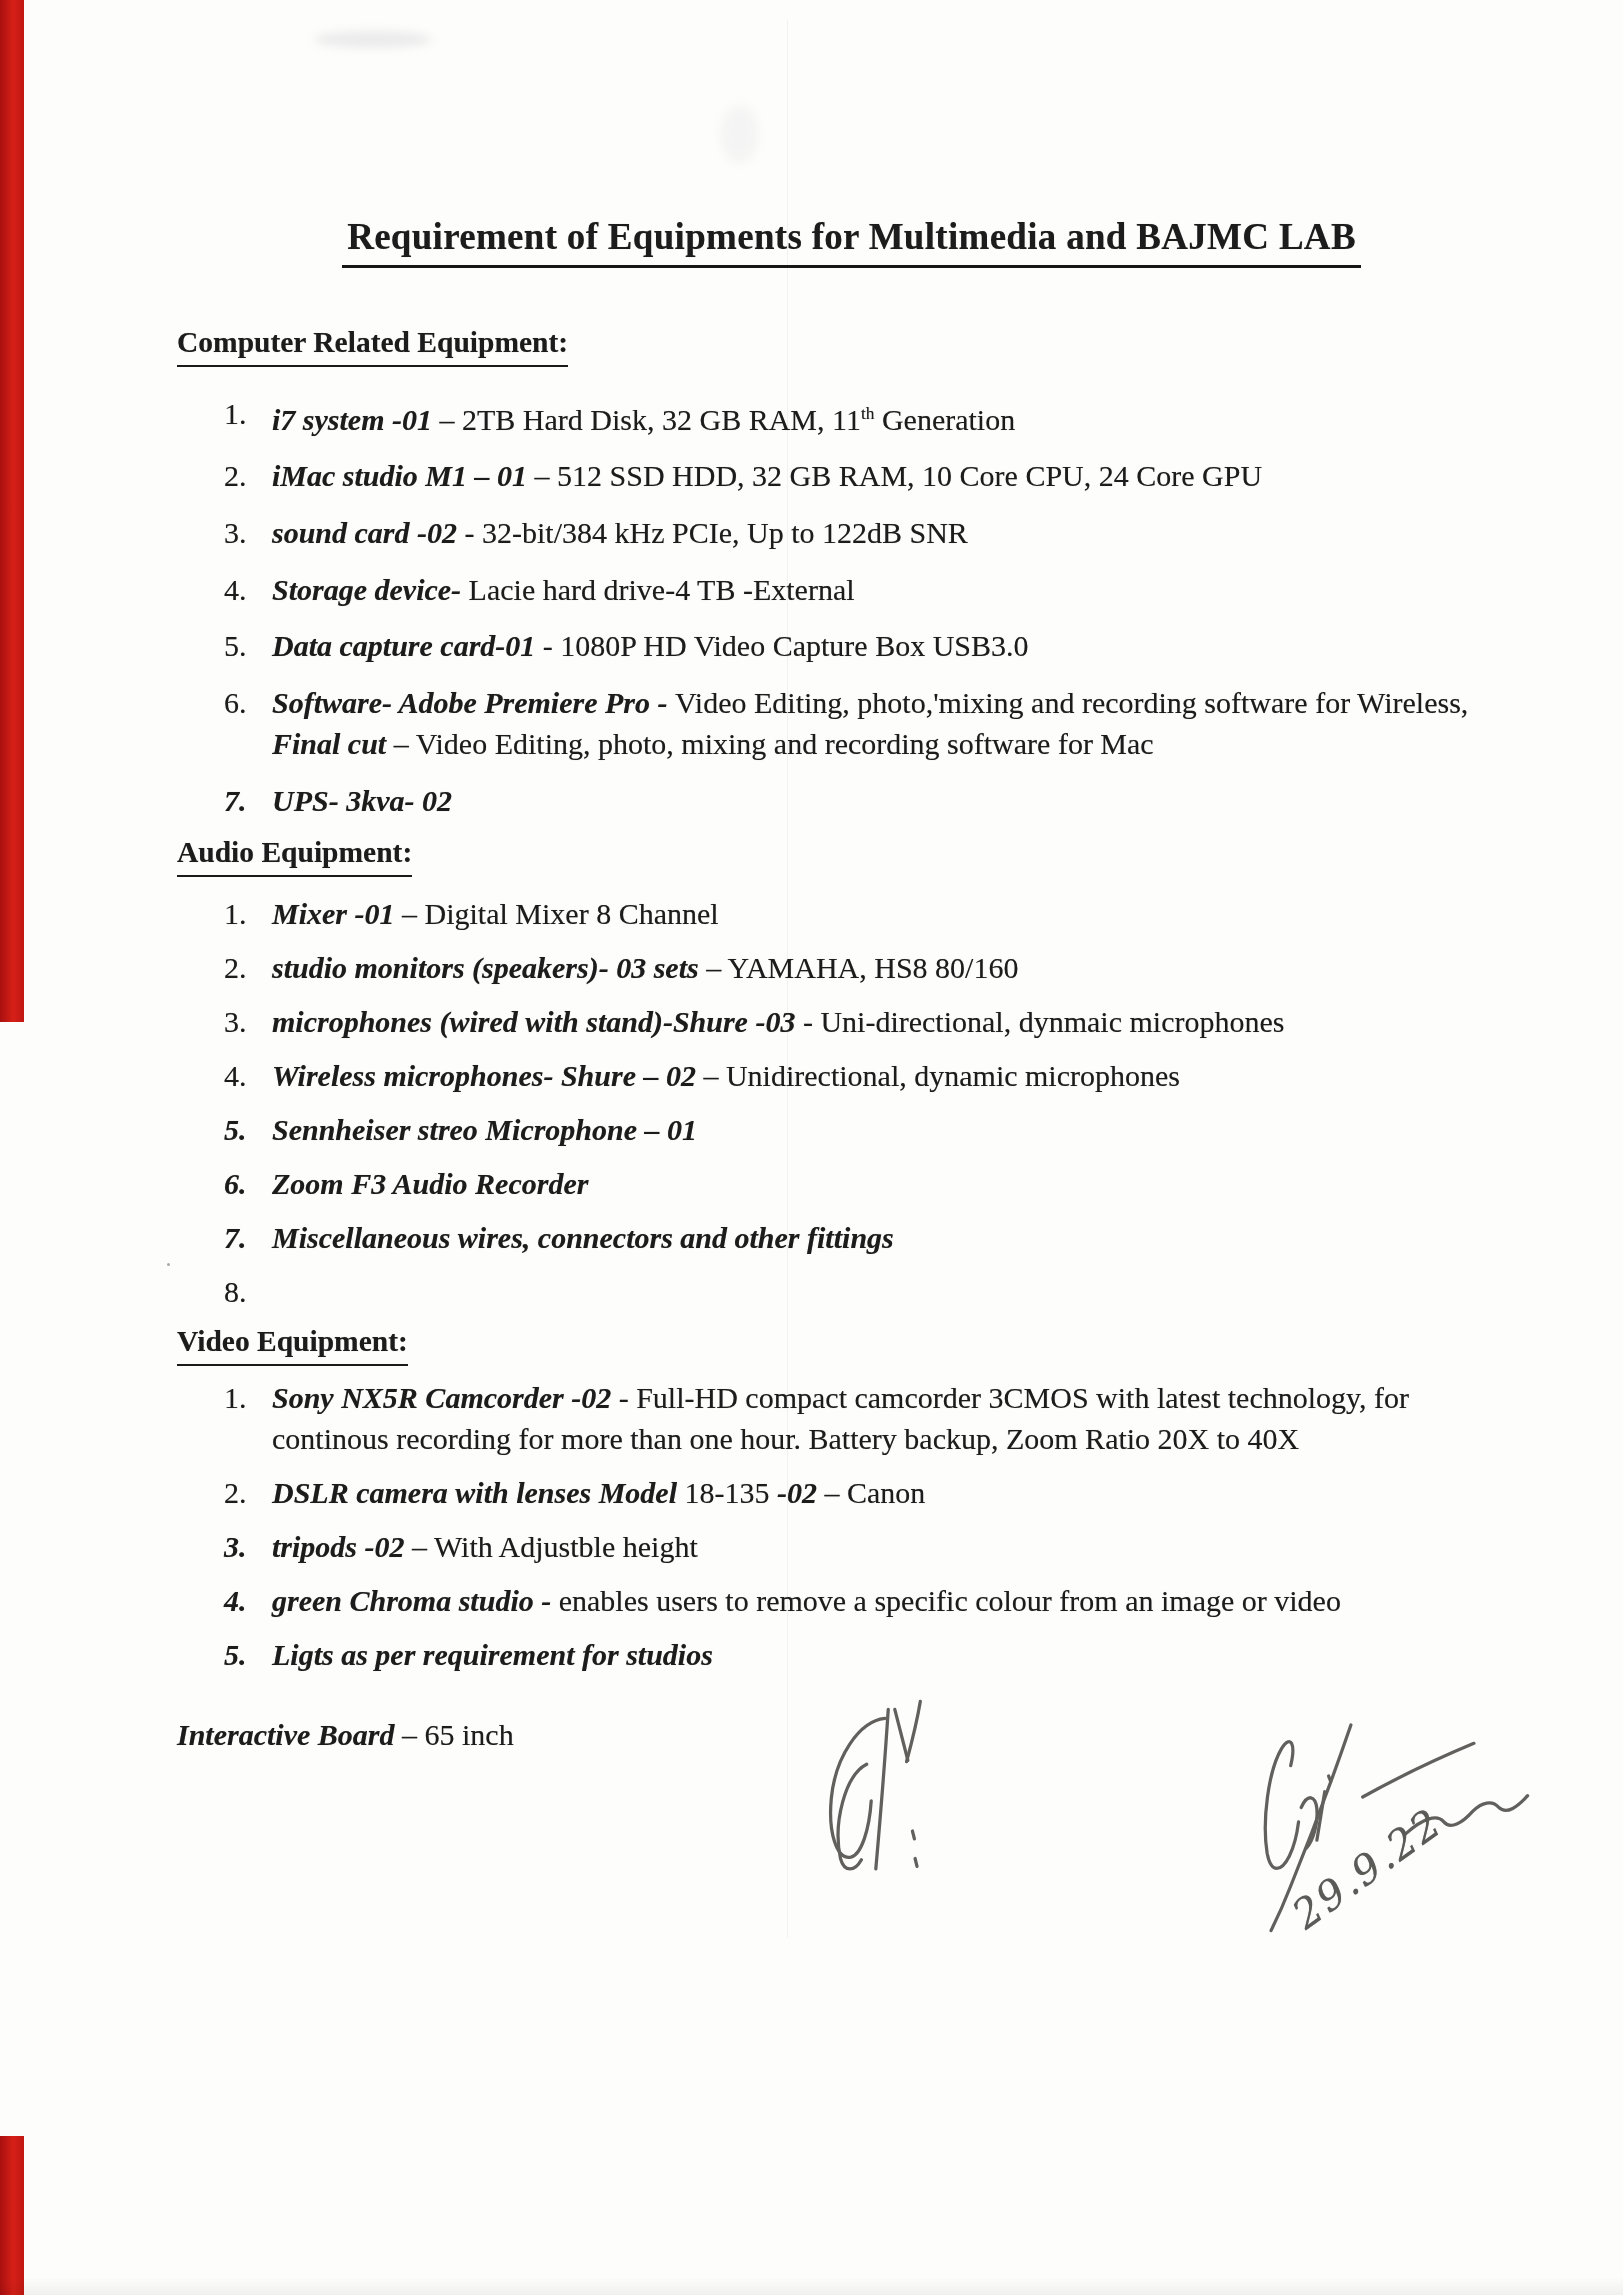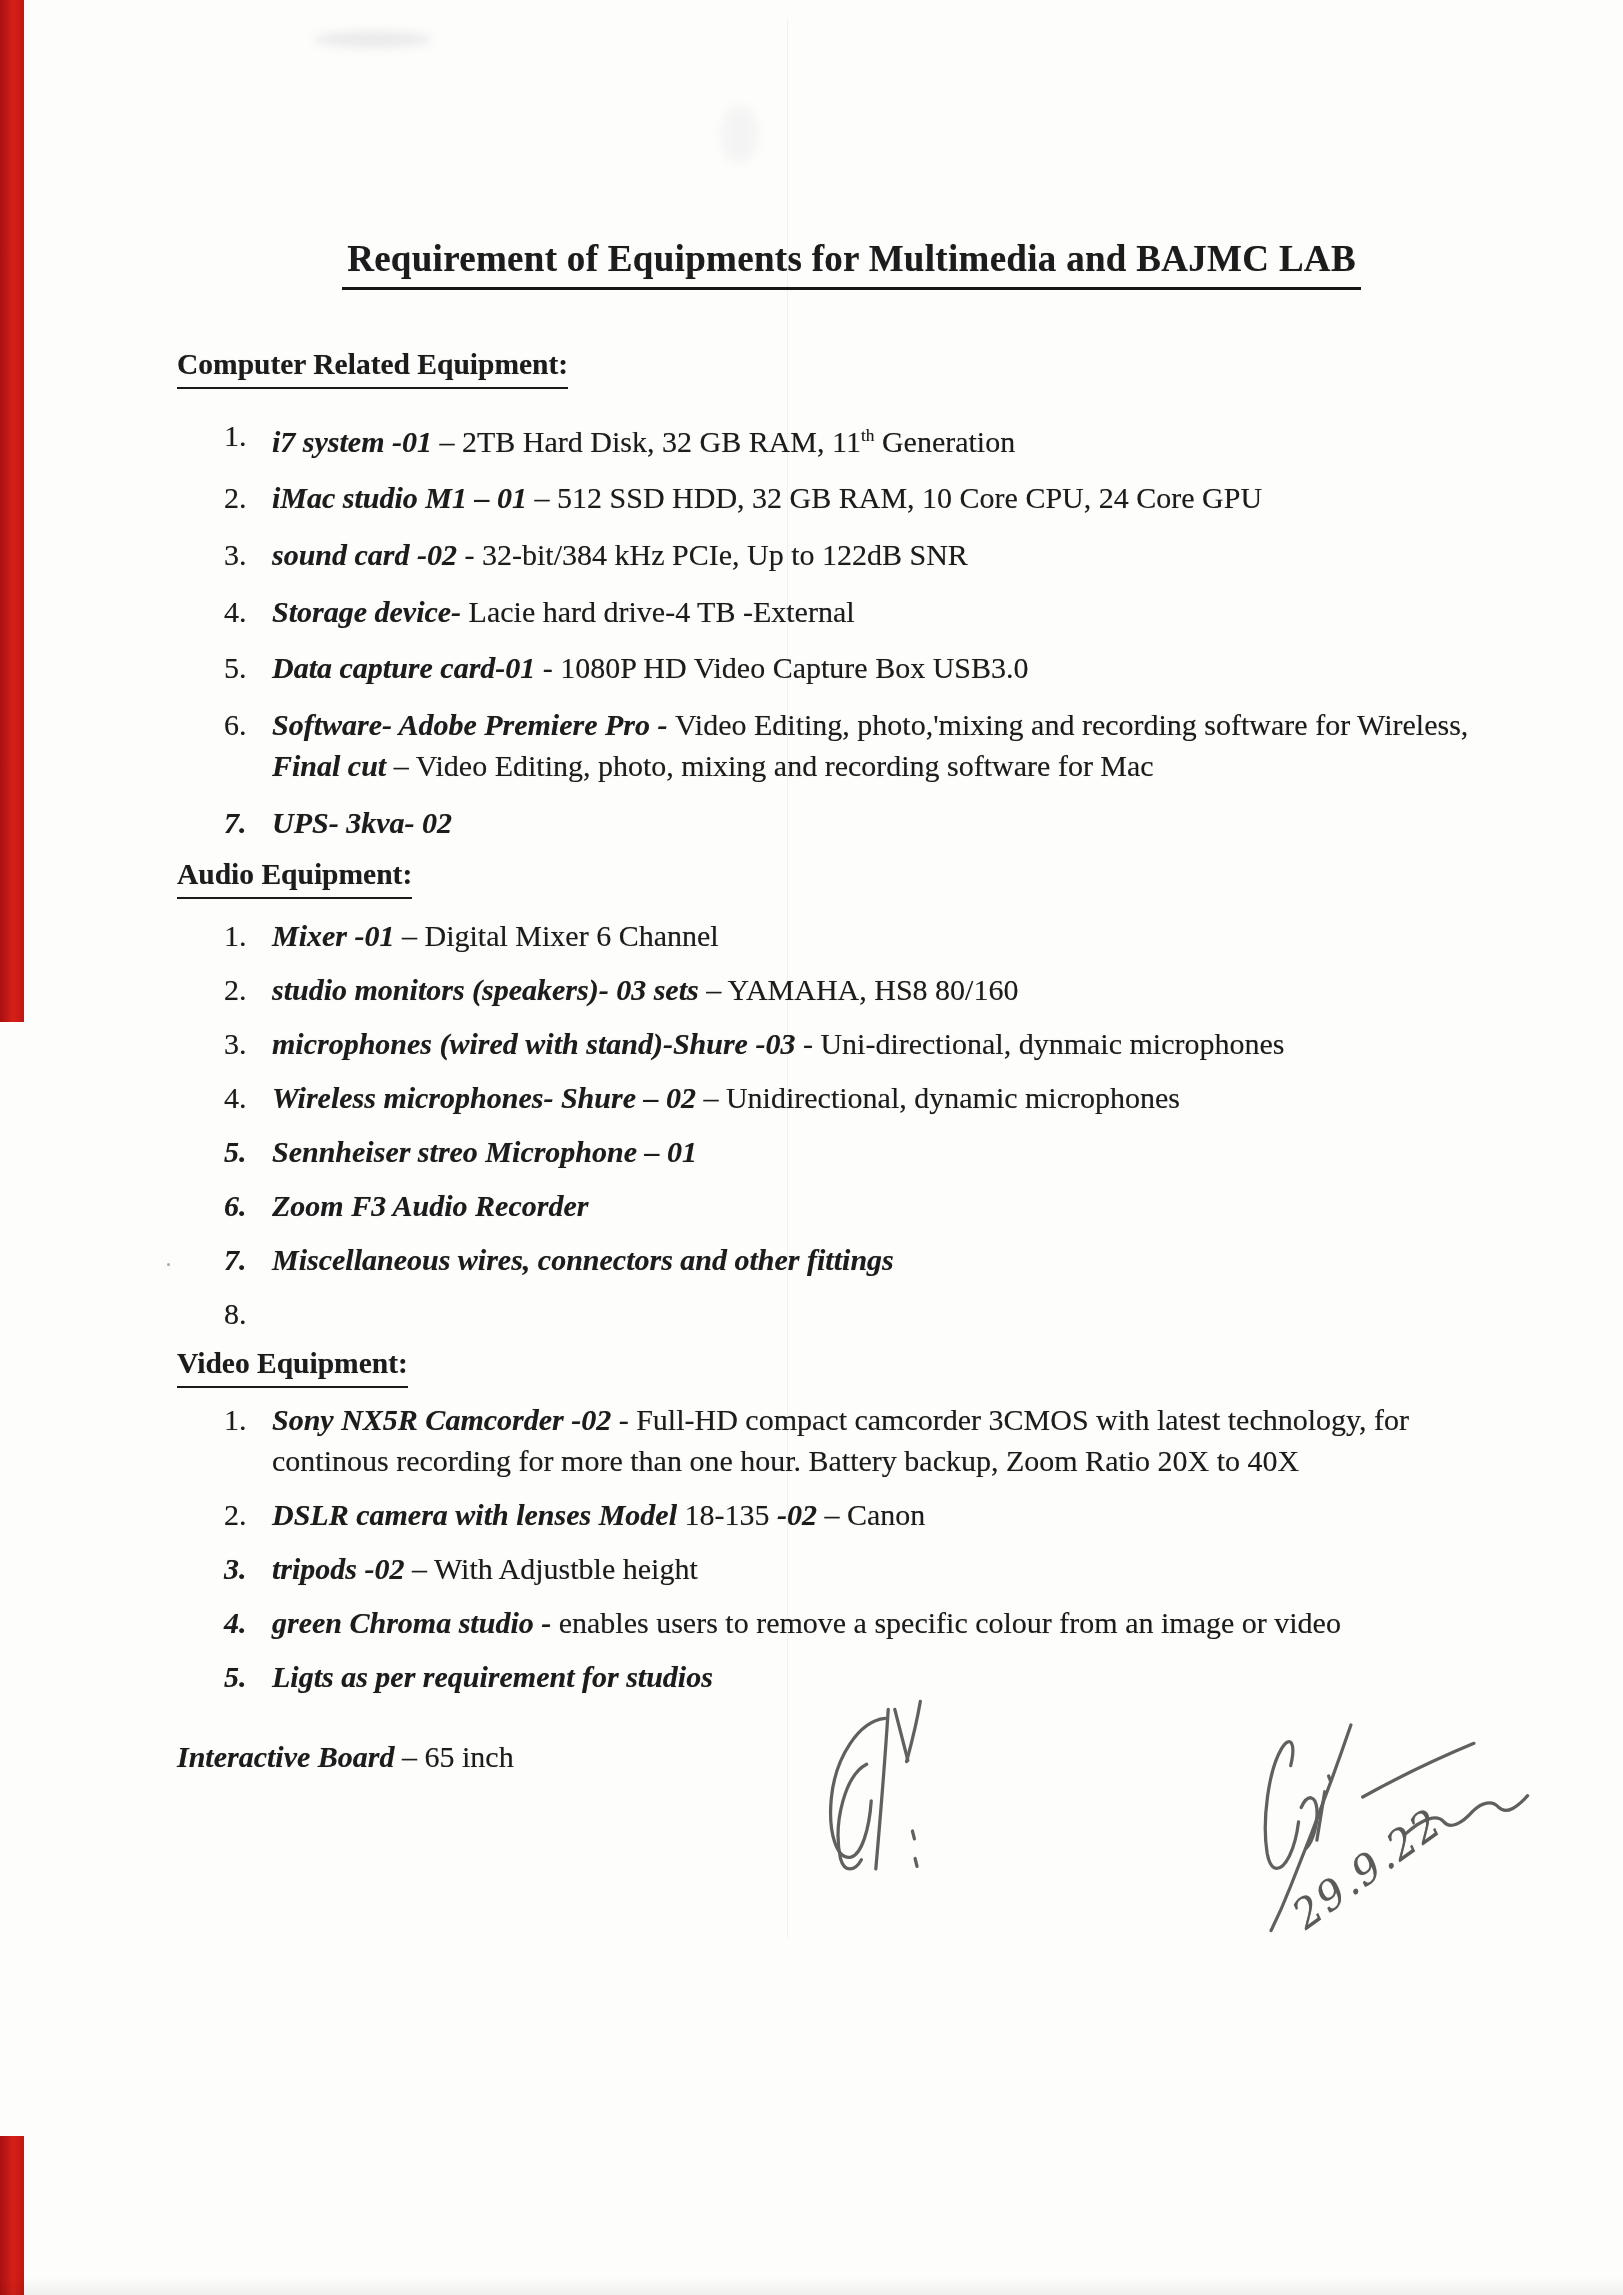--- a/index.html
+++ b/index.html
@@ -9,21 +9,21 @@
   .red-strip{position:absolute;left:0;width:24px;background:linear-gradient(90deg,#a91010,#d62018 55%,#c01712);}
   .red-top{top:0;height:1022px;}
   .red-bottom{top:2136px;height:159px;}
   .crease{position:absolute;left:787px;top:19.6px;width:1.3px;height:1918px;background:rgba(90,90,100,.07);}
   .bottom-shade{position:absolute;left:0;right:0;top:2277px;height:18.3px;
         background:linear-gradient(180deg,rgba(0,0,0,0),rgba(0,0,0,.05));}
   .smudge{position:absolute;border-radius:50%;background:#9a9aa0;filter:blur(4.6px);}
   .smudge1{left:314px;top:31px;width:118px;height:17px;opacity:.18;}
   .smudge2{left:720px;top:105px;width:39px;height:59px;opacity:.08;}
   .dot{position:absolute;width:3.3px;height:3.3px;border-radius:50%;background:#555;opacity:.5;}
-  .content{position:absolute;left:177px;top:215px;right:98px;margin-top:22px;}
+  .content{position:absolute;left:177px;top:215px;right:98px;}
   .title-wrap{text-align:center;margin:0 0 58px 0;}
   .title{display:inline-block;font-size:37px;font-weight:bold;letter-spacing:0.3px;
          border-bottom:3.3px solid #171717;padding:0 5.2px 6.5px 5.2px;}
   .sec-head-row{margin:0;}
   .sec0 .sec-head-row{margin-bottom:26px;}
   .sec1 .sec-head-row{margin-bottom:15.7px;}
   .sec2 .sec-head-row{margin-bottom:10.5px;}
   .sec-heading{display:inline-block;font-size:29.5px;font-weight:bold;
          border-bottom:2.6px solid #1a1a1a;padding-bottom:6px;}
   .eq-list{margin-left:47px;}
@@ -88,21 +88,21 @@
               <span class="num b">7.</span>
               <span class="itext"><span class="seg b">UPS- 3kva- 02</span></span>
             </div>
           </div>
         </div>
         <div class="section sec1">
           <div class="sec-head-row"><span class="sec-heading">Audio Equipment:</span></div>
           <div class="eq-list">
             <div class="eq-item">
               <span class="num">1.</span>
-              <span class="itext"><span class="seg b">Mixer -01 </span><span class="seg">– Digital Mixer 6 Channel</span></span>
+              <span class="itext"><span class="seg b">Mixer -01 </span><span class="seg">– Digital Mixer 8 Channel</span></span>
             </div>
             <div class="eq-item">
               <span class="num">2.</span>
               <span class="itext"><span class="seg b">studio monitors (speakers)- 03 sets </span><span class="seg">– YAMAHA, HS8 80/160</span></span>
             </div>
             <div class="eq-item">
               <span class="num">3.</span>
               <span class="itext"><span class="seg b">microphones (wired with stand)-Shure -03 </span><span class="seg"> - Uni-directional, dynmaic microphones</span></span>
             </div>
             <div class="eq-item">

